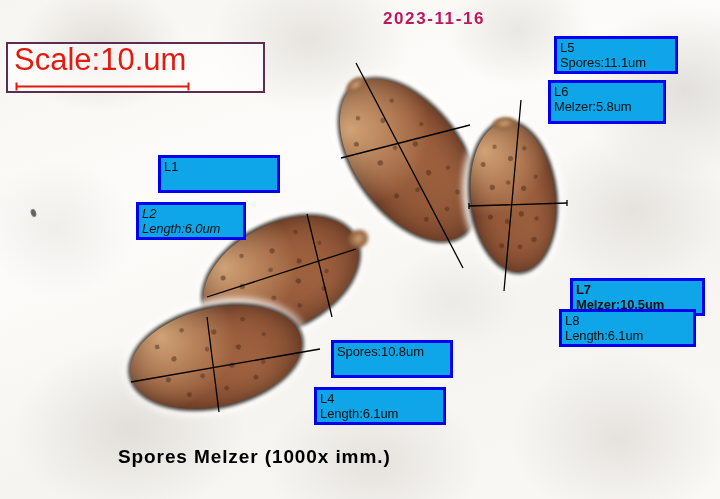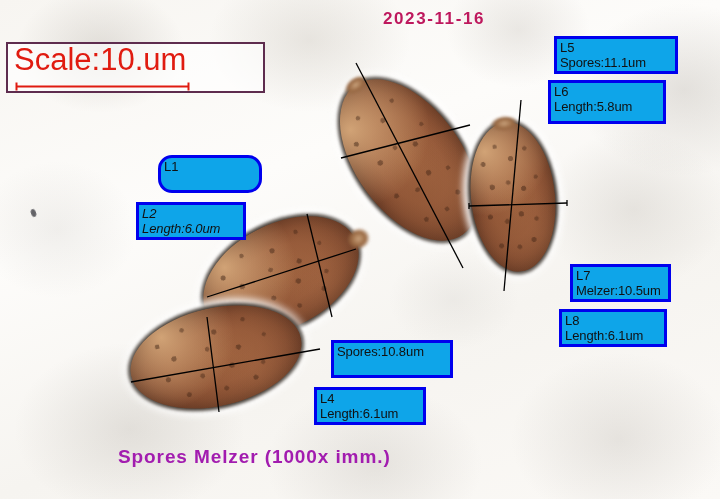--- a/index.html
+++ b/index.html
@@ -176,21 +176,21 @@
     color: #be185d;
     letter-spacing: 1.6px;
     white-space: nowrap;
   }
   #caption-text {
     position: absolute;
     left: 118px;
     top: 446px;
     font-size: 19px;
     font-weight: bold;
-    color: #a21caf;
+    color: #000000;
     letter-spacing: 0.9px;
     white-space: nowrap;
   }
 </style>
 </head>
 <body>
 
 <div id="stage">
 
   <div class="field"></div>
@@ -260,53 +260,53 @@
     <div id="scale-text">Scale:10.um</div>
     <svg id="scale-rule" width="175" height="9" viewBox="0 0 175 9">
       <line x1="1" y1="4.5" x2="174" y2="4.5" stroke="#e01b10" stroke-width="2"></line>
       <line x1="1.5" y1="0.5" x2="1.5" y2="8.5" stroke="#e01b10" stroke-width="2"></line>
       <line x1="173.5" y1="0.5" x2="173.5" y2="8.5" stroke="#e01b10" stroke-width="2"></line>
     </svg>
   </div>
 
   <div id="date-text">2023-11-16</div>
 
-  <div class="label-box" style="left:158px; top:155px; width:104px; height:38px;border-radius:14px;">
+  <div class="label-box" style="left:158px; top:155px; width:122px; height:38px;">
     <span class="ln">L1</span>
   </div>
 
   <div class="label-box" style="left:136px; top:202px; width:110px; height:38px;font-style:italic;">
     <span class="ln">L2</span>
     <span class="ln">Length:6.0um</span>
   </div>
 
   <div class="label-box" style="left:331px; top:340px; width:122px; height:38px;">
     <span class="ln">Spores:10.8um</span>
   </div>
 
-  <div class="label-box" style="left:314px; top:387px; width:112px; height:38px;">
+  <div class="label-box" style="left:314px; top:387px; width:132px; height:38px;">
     <span class="ln">L4</span>
     <span class="ln">Length:6.1um</span>
   </div>
 
   <div class="label-box" style="left:554px; top:36px; width:124px; height:38px;">
     <span class="ln">L5</span>
     <span class="ln">Spores:11.1um</span>
   </div>
 
   <div class="label-box" style="left:539px; top:80px; width:118px; height:44px;margin-left:9px;">
     <span class="ln">L6</span>
-    <span class="ln">Length:5.8um</span>
-  </div>
-
-  <div class="label-box" style="left:570px; top:264px; width:101px; height:38px;">
+    <span class="ln">Melzer:5.8um</span>
+  </div>
+
+  <div class="label-box" style="left:570px; top:278px; width:135px; height:38px;font-weight:bold;">
     <span class="ln">L7</span>
     <span class="ln">Melzer:10.5um</span>
   </div>
 
-  <div class="label-box" style="left:559px; top:309px; width:108px; height:38px;">
+  <div class="label-box" style="left:559px; top:309px; width:137px; height:38px;">
     <span class="ln">L8</span>
     <span class="ln">Length:6.1um</span>
   </div>
 
   <div id="caption-text">Spores Melzer (1000x imm.)</div>
 
 </div>
 
 </body></html>

